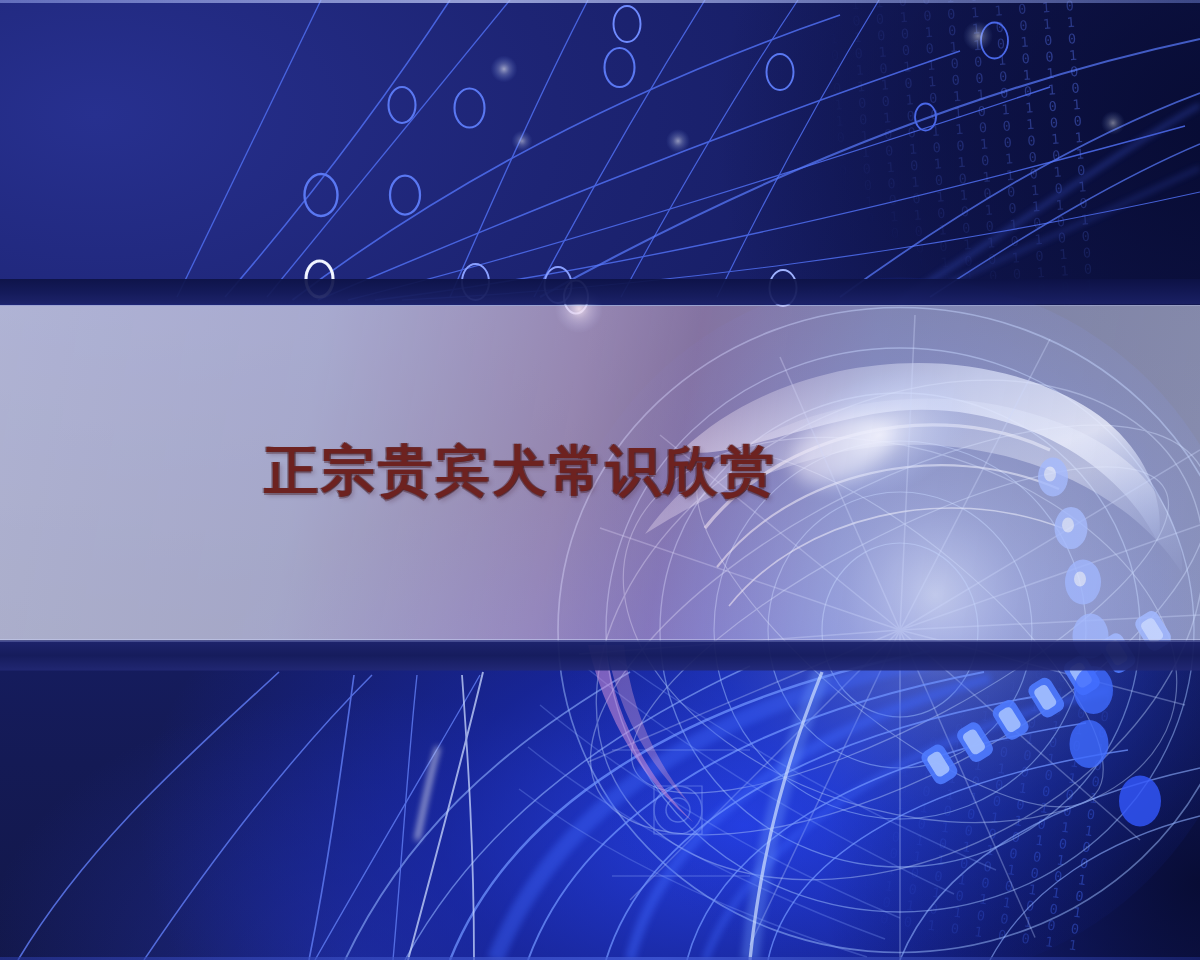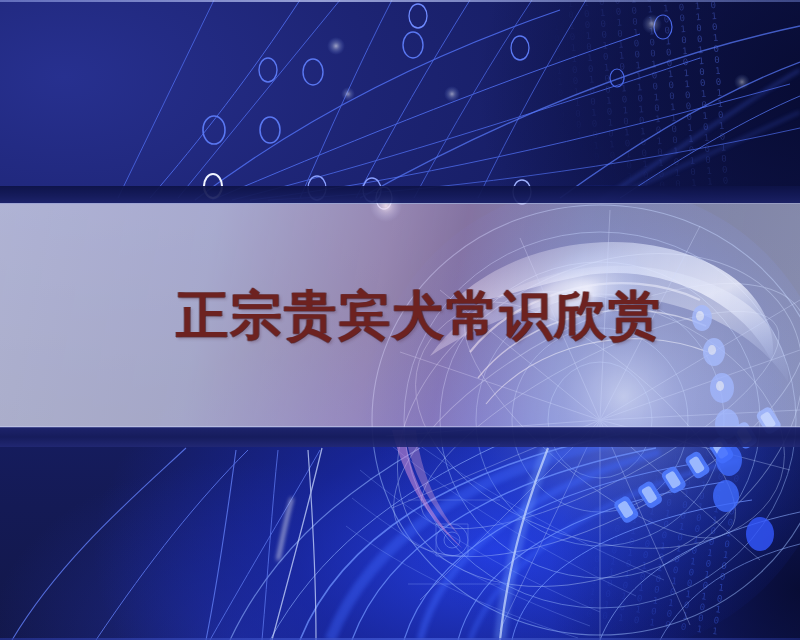--- a/index.html
+++ b/index.html
@@ -100,21 +100,21 @@
     left: 0; right: 0; top: 204px; height: 222px;
     display: flex;
     align-items: center;
     justify-content: flex-start;
     padding-left: 176px;
     box-sizing: border-box;
   }
   #slide-title {
     font-family: "DejaVu Sans", "Liberation Sans", sans-serif;
     font-weight: 700;
-    font-size: 52px;
+    font-size: 36px;
     letter-spacing: 2px;
     color: #6d2220;
     text-shadow:
        1px 0 0 rgba(60,14,14,0.55),
       -1px 0 0 rgba(60,14,14,0.35),
        0 1px 0 rgba(60,14,14,0.35),
        2px 2px 3px rgba(80,40,60,0.28);
     white-space: nowrap;
     line-height: 1;
   }

